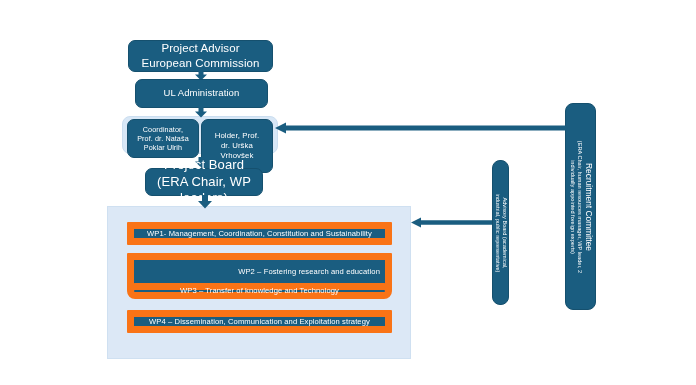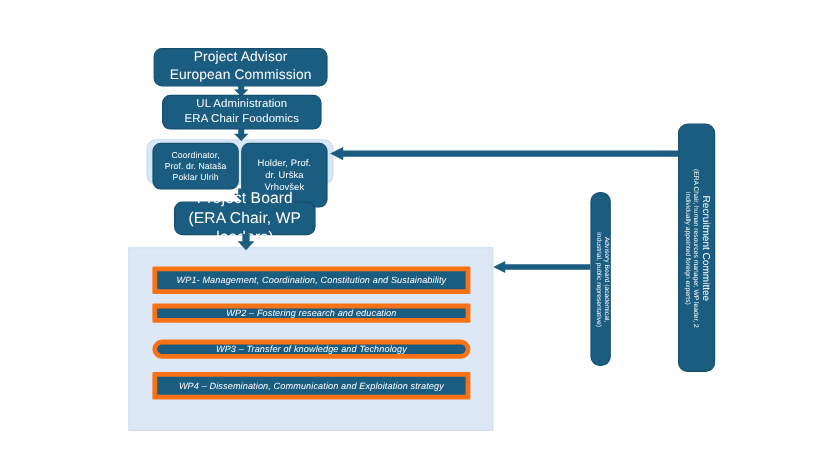--- a/index.html
+++ b/index.html
@@ -29,21 +29,21 @@
     border: 1px solid #15506e;
     color: #ffffff;
     display: flex;
     align-items: center;
     justify-content: center;
     text-align: center;
     line-height: 1.28;
     letter-spacing: 0.1px;
   }
   .node.rounded { border-radius: 7px; }
-  .node.sq { border-radius: 1px; border: 4px solid #f97316; font-style: italic; }
+  .node.sq { border-radius: 1px; border: 7px solid #f97316; }
 
   .node .lines {
     display: block;
     width: 100%;
     padding: 0 5px;
     box-sizing: border-box;
   }
   .node .lines > span { display: block; }
 
   
@@ -99,21 +99,20 @@
 
   <div class="arrow" style="left:194px; top:70px;">
     <svg width="14" height="11" viewBox="0 0 14 11">
       <path d="M4.5 0 H9.5 V4.5 H13 L7 10.5 L1 4.5 H4.5 Z" fill="#1a5d80"></path>
     </svg>
   </div>
 
   <div class="node rounded" style="left:135px; top:79px; width:133px; height:29px; font-size:9.5px;">
     <span class="lines">
       <span>UL Administration</span>
-      <span>ERA Chair Foodomics</span>
     </span>
   </div>
 
   <div class="arrow" style="left:194px; top:107px;">
     <svg width="14" height="11" viewBox="0 0 14 11">
       <path d="M4.5 0 H9.5 V4.5 H13 L7 10.5 L1 4.5 H4.5 Z" fill="#1a5d80"></path>
     </svg>
   </div>
 
   <div class="node rounded" style="left:127px; top:119px; width:72px; height:39px; font-size:7.2px;">
@@ -150,21 +149,21 @@
       <path d="M5 0 H11 V6 H15 L8 13.5 L1 6 H5 Z" fill="#1a5d80"></path>
     </svg>
   </div>
 
   <div class="node sq" style="left:127px; top:222px; width:265px; height:23px; font-size:7.6px;">
     <span class="lines">
       <span>WP1- Management, Coordination, Constitution and Sustainability</span>
     </span>
   </div>
 
-  <div class="node sq" style="left:127px; top:253px; width:265px; height:16px; font-size:7.6px;">
+  <div class="node sq" style="left:127px; top:253px; width:265px; height:38px; font-size:7.6px;text-align:right;">
     <span class="lines">
       <span>WP2 – Fostering research and education</span>
     </span>
   </div>
 
   <div class="node sq" style="left:127px; top:283px; width:265px; height:16px; font-size:7.6px;border-radius:10px;">
     <span class="lines">
       <span>WP3 – Transfer of knowledge and Technology</span>
     </span>
   </div>

